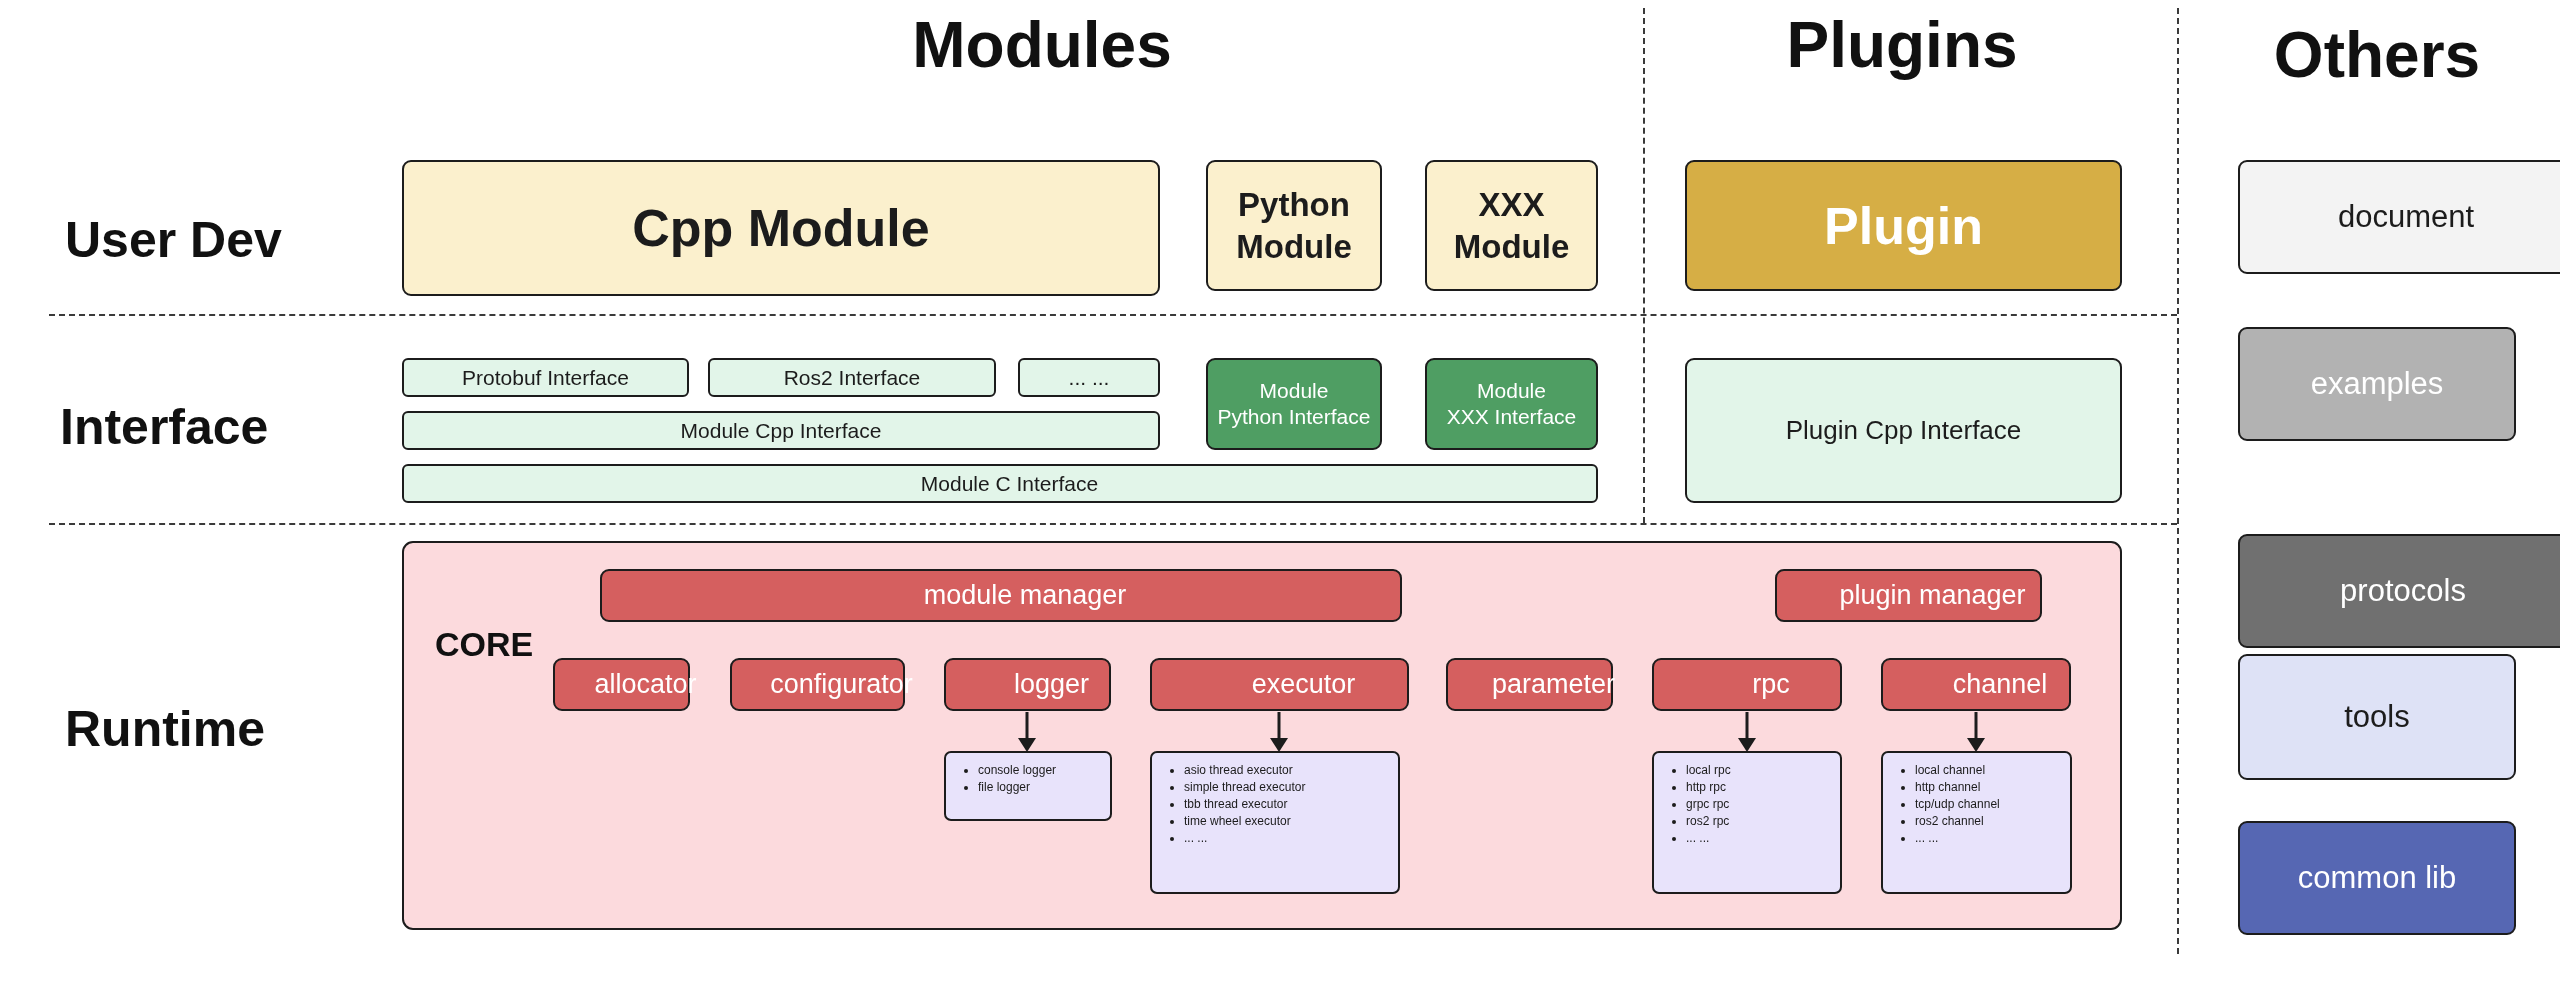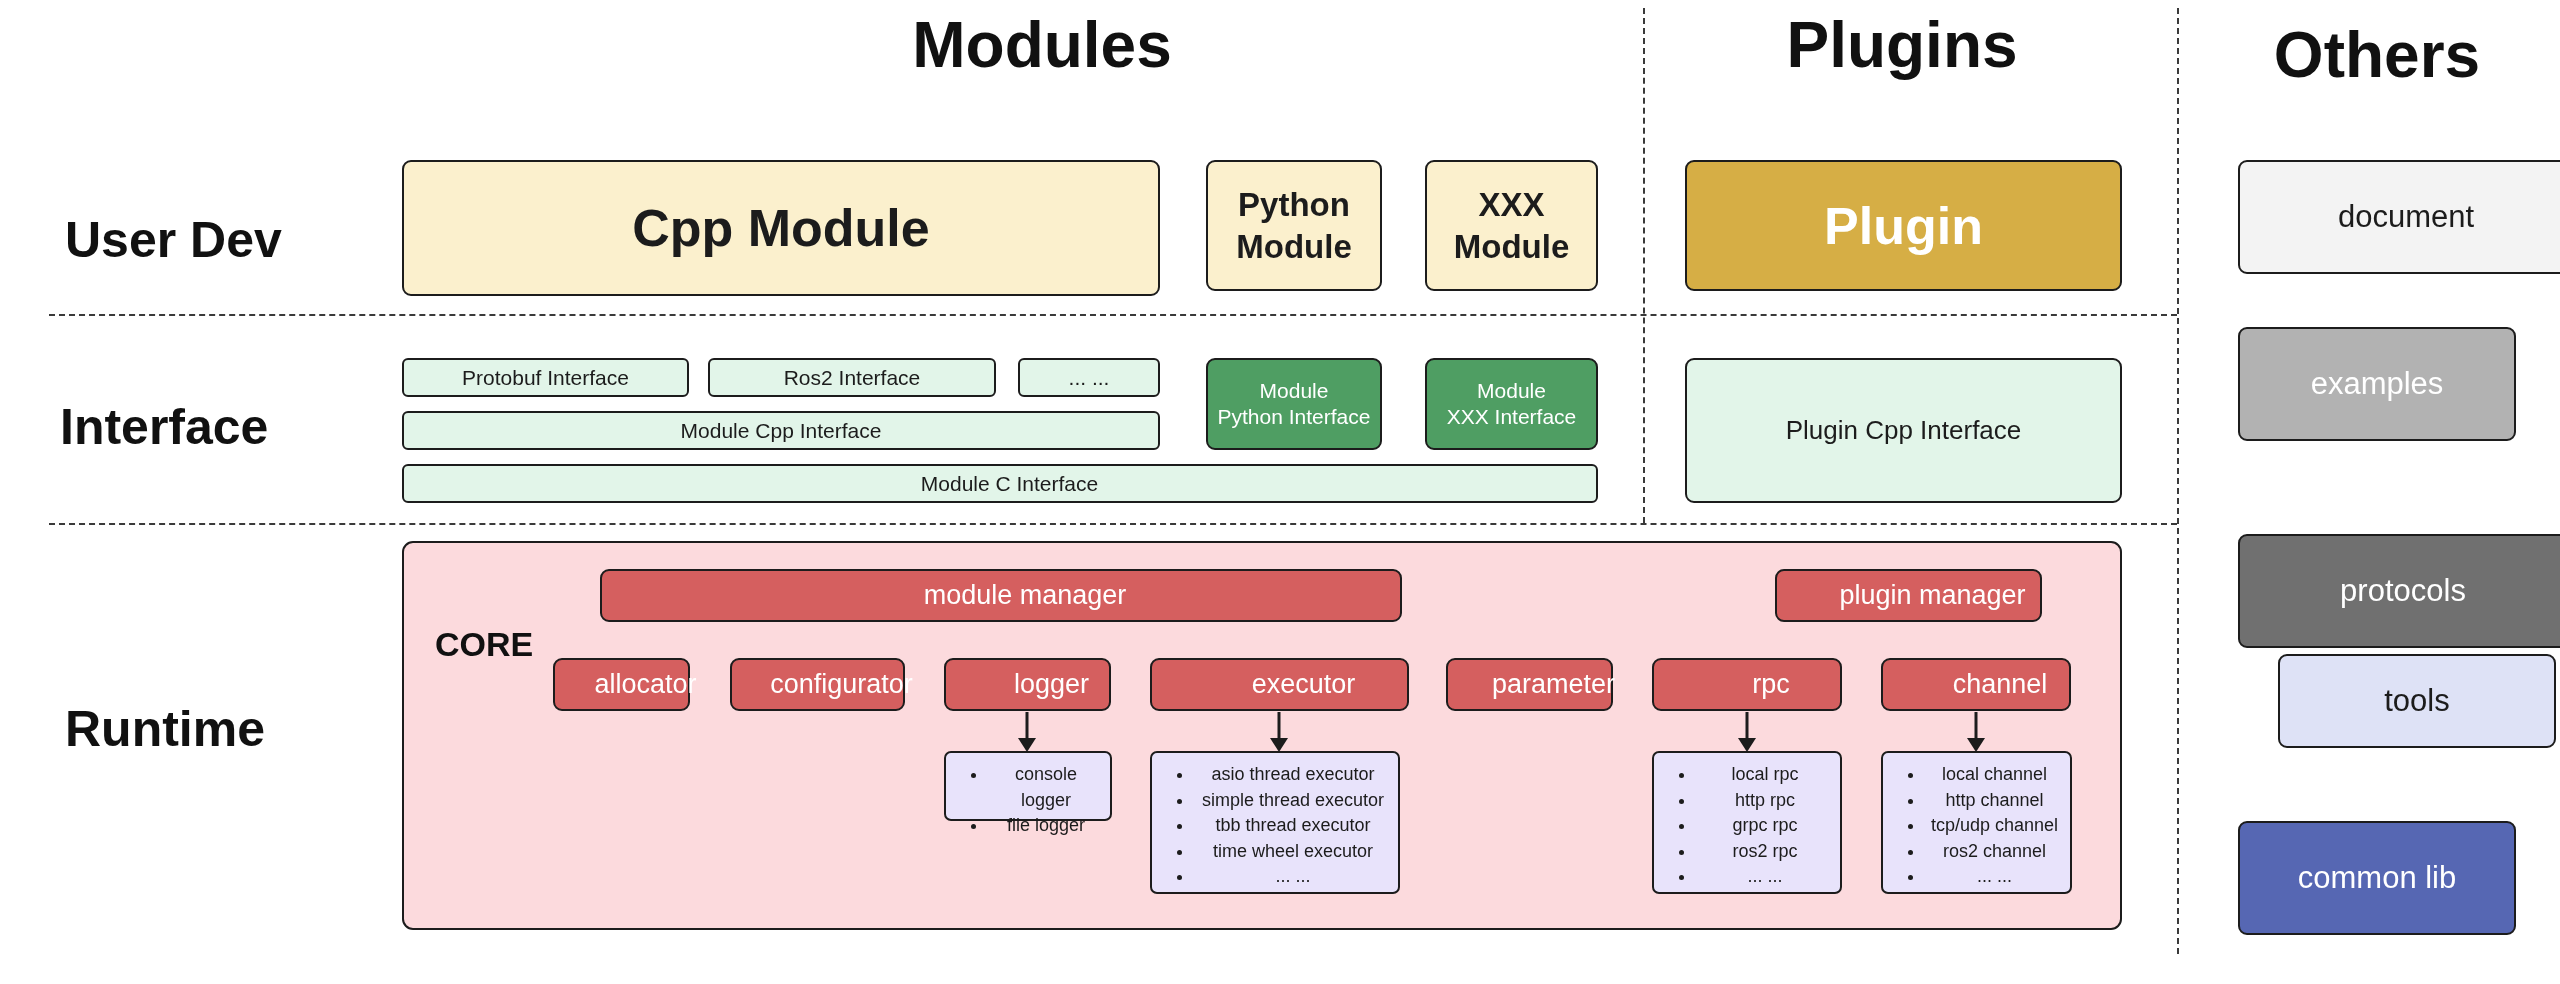--- a/index.html
+++ b/index.html
@@ -28,21 +28,21 @@
   .mid-label { font-size:33px; font-weight:600; }
   .if-label  { font-size:21px; }
   .comp      { font-size:27px;padding-left:48px; }
 
   .core-label { position:absolute; font-size:34px; font-weight:bold; color:#111; }
 
   .arrow { position:absolute; width:26px; height:40px; }
 
   .plist { position:absolute; background:#e8e3fb; border:2.5px solid #1c1c1c; border-radius:7px;
            padding:9px 6px 6px 32px; }
-  .plist li { font-size:18px; line-height:1.42; text-align:center; color:#1c1c1c;margin-left:10px; }
+  .plist li { font-size:12px; line-height:1.42; text-align:left; color:#1c1c1c; }
 
   .other { font-size:31px; }
   .o-document { background:#f3f3f3; color:#1c1c1c; }
   .o-examples { background:#b2b2b2; color:#ffffff; }
   .o-protocols{ background:#707070; color:#ffffff; }
   .o-tools    { background:#dee2f6; color:#1c1c1c; }
   .o-commonlib{ background:#5667b3; color:#ffffff; }
 </style>
 </head>
 <body>
@@ -144,16 +144,16 @@
     <li>local channel</li>
     <li>http channel</li>
     <li>tcp/udp channel</li>
     <li>ros2 channel</li>
     <li>... ...</li>
   </ul>
 
   <div class="box other o-document" style="left:2238px; top:160px; width:336px; height:114px;">document</div>
   <div class="box other o-examples" style="left:2238px; top:327px; width:278px; height:114px;">examples</div>
   <div class="box other o-protocols" style="left:2238px; top:491px; width:330px; height:114px;margin-top:43px;">protocols</div>
-  <div class="box other o-tools" style="left:2238px; top:654px; width:278px; height:94px;margin-left:40px;">tools</div>
+  <div class="box other o-tools" style="left:2238px; top:654px; width:278px; height:126px;">tools</div>
   <div class="box other o-commonlib" style="left:2238px; top:821px; width:278px; height:114px;">common lib</div>
 
 </div>
 
 </body></html>

